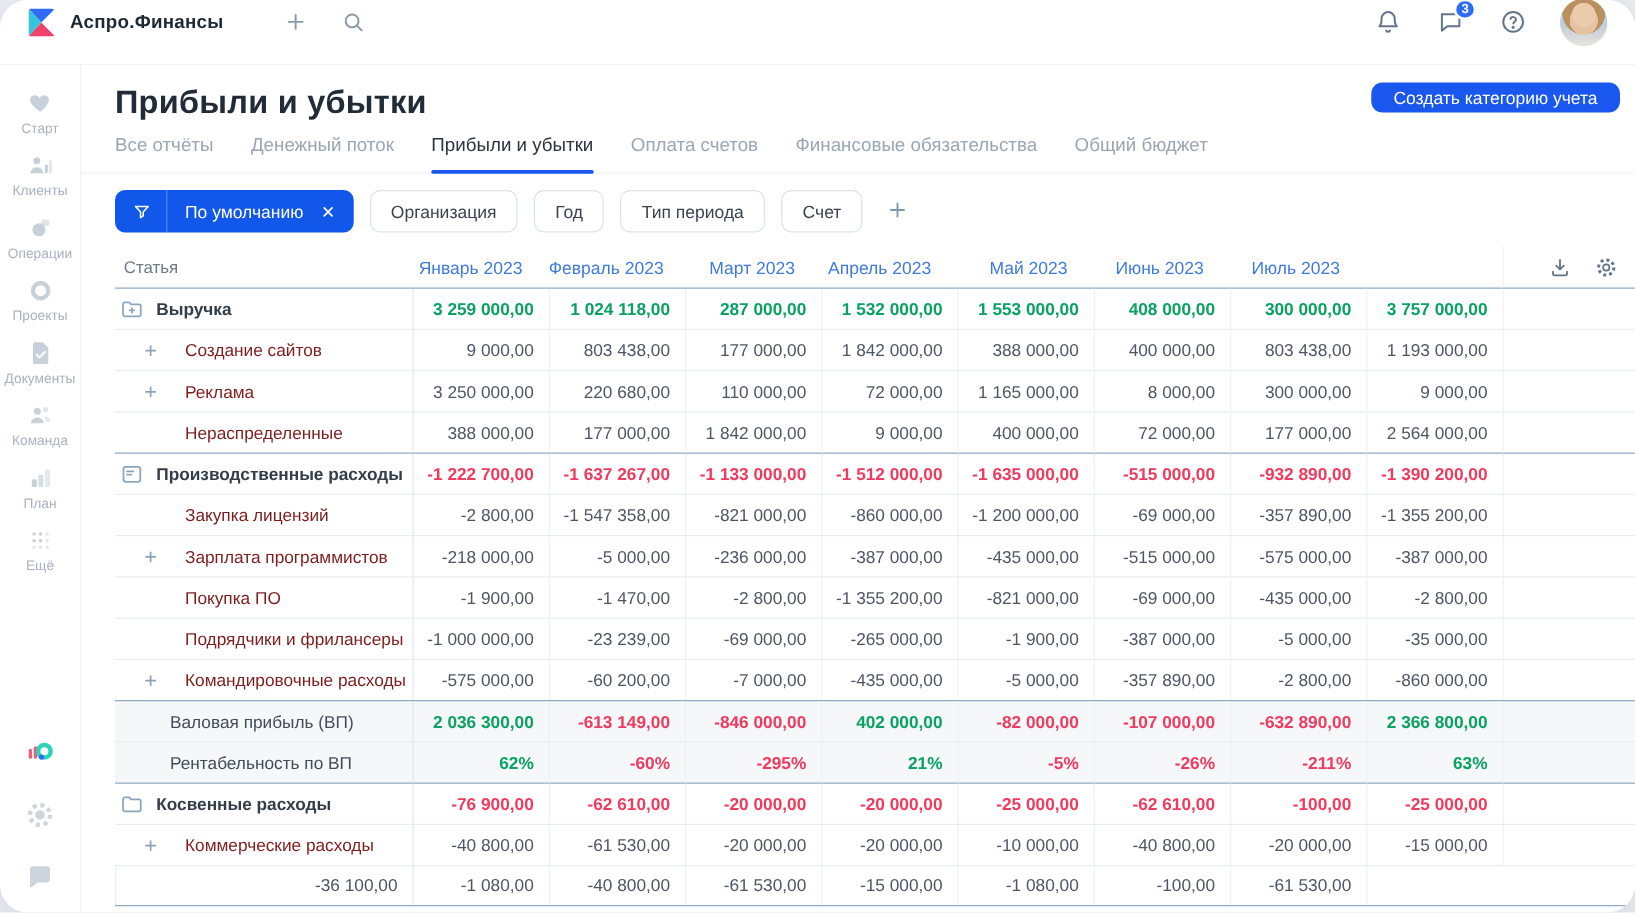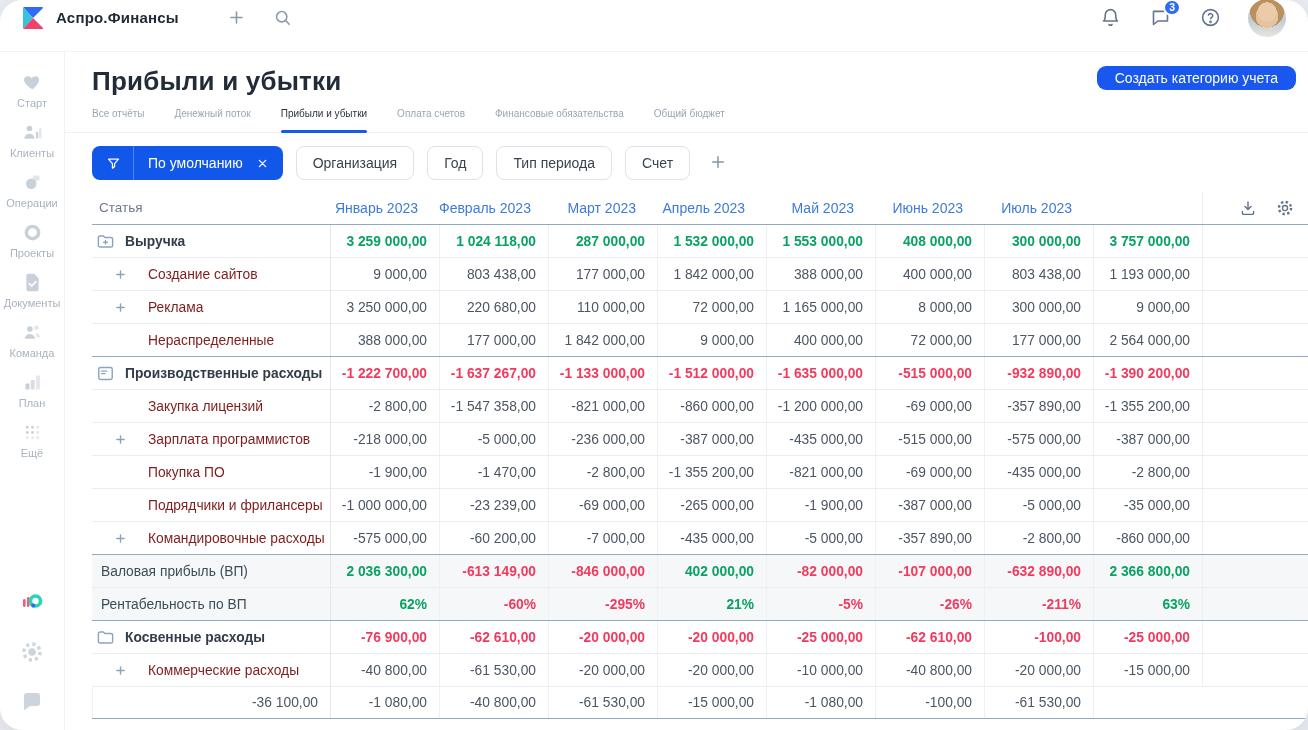--- a/index.html
+++ b/index.html
@@ -62,21 +62,21 @@
   
   .main { flex:1; min-width:0; display:flex; flex-direction:column; padding-top:14px; }
   .page-head { display:flex; align-items:flex-start; padding:0 12px 0 27px; }
   .page-title { font-size:26px; font-weight:600; color:#222c38; letter-spacing:.2px; }
   .create-btn {
     margin-left:auto; background:#1a57ee; color:#fff; border:none; border-radius:9px;
     height:24px; padding:0 18px; font-size:14px; font-family:inherit; cursor:pointer; font-weight:400;
   }
   .tabs { display:flex; gap:30px; padding:0 12px 0 27px; margin-top:11px; border-bottom:1px solid #eef1f4; }
   .tab {
-    font-size:10px; color:#9aa6b2; padding-bottom:13px; cursor:pointer; position:relative;
+    font-size:15px; color:#9aa6b2; padding-bottom:13px; cursor:pointer; position:relative;
     background:none; border:none; font-family:inherit; white-space:nowrap;
   }
   .tab.active { color:#2b3440; }
   .tab.active::after {
     content:""; position:absolute; left:0; right:0; bottom:-1px; height:3px;
     background:#1a57ee; border-radius:3px;
   }
   
   .filters { display:flex; align-items:center; gap:13px; padding:0 12px 0 27px; margin-top:13px; }
   .filter-active {
@@ -126,21 +126,21 @@
   .trow.section .cell-label { padding-left:4px; }
   .trow.section .cell-label .sec-ic { width:19px; height:19px; color:#8ba5bf; margin-right:10px; flex:0 0 19px; }
   .trow.section .cell-label .sec-ic svg { width:19px; height:19px; }
   .trow.section .cell-label .txt { font-size:13.8px; font-weight:600; color:#333d4a; }
   .trow.sub .cell-label { padding-left:23px; }
   .trow.sub .plus { width:11px; height:11px; color:#8aa2bc; margin-right:22px; flex:0 0 11px; }
   .trow.sub .plus svg { width:11px; height:11px; display:block; }
   .trow.sub .plus.hidden-plus { visibility:hidden; }
   .trow.sub .txt { font-size:13.8px; color:#7f1d1d; }
   .trow.total .cell-label { padding-left:9px; cursor:default; }
-  .trow.total .txt { font-size:13.8px; color:#414c59; }
+  .trow.total .txt { font-size:13.8px; color:#414c59;margin-left:35px; }
   .filler { height:100%; border-left:1px solid #eef1f4; }
 </style>
 </head>
 <body>
 
 <div class="window">
 
   <header class="topbar">
     <div class="brand">
       <span class="top-ic" style="width:26px;height:26px;">

